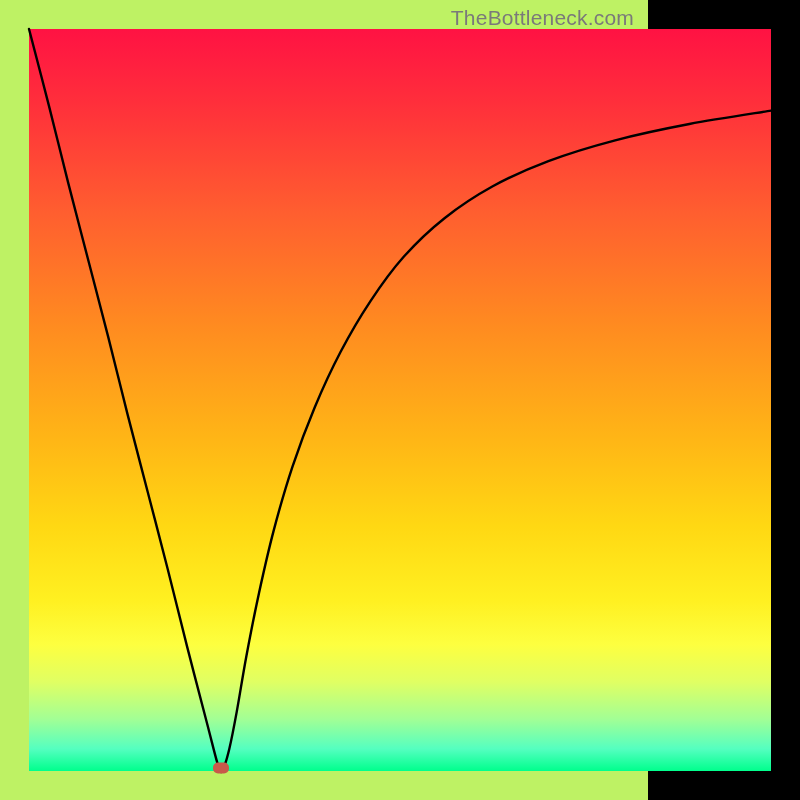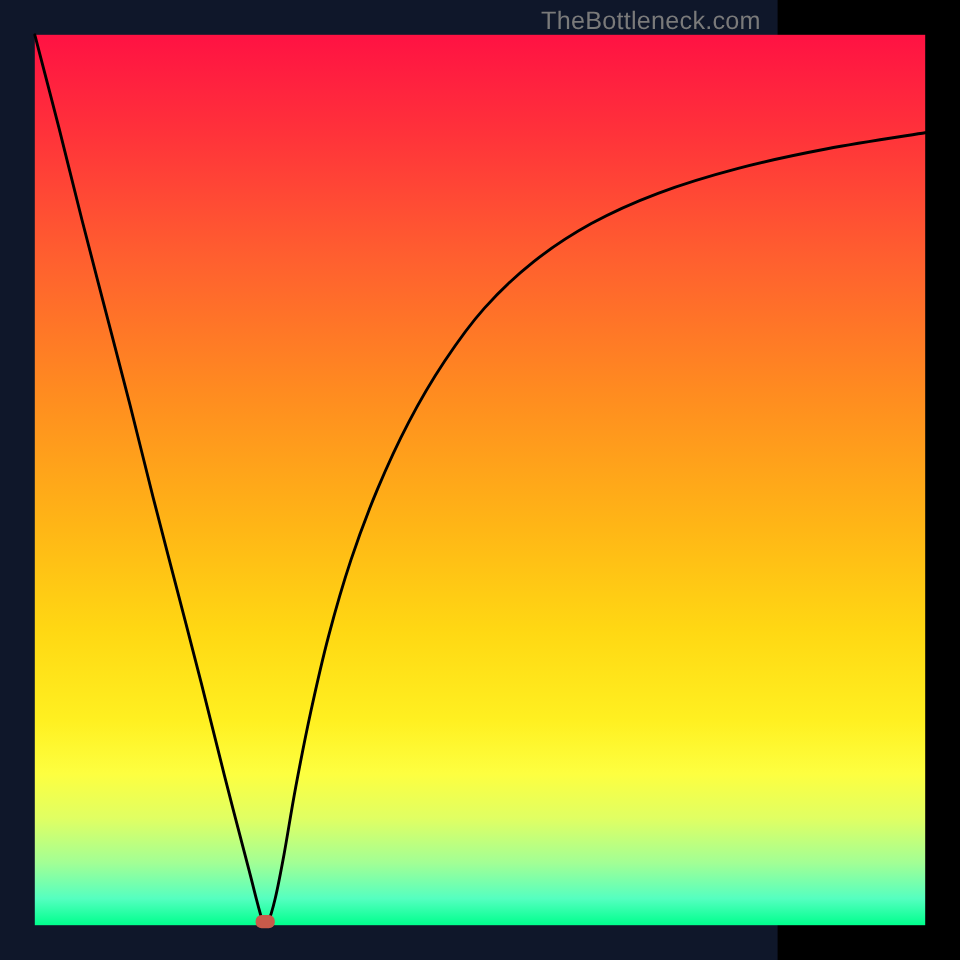--- a/index.html
+++ b/index.html
@@ -10,21 +10,21 @@
     background: #000;
     overflow: hidden;
     font-family: Arial, Helvetica, sans-serif;
   }
   .frame {
     position: absolute;
     top: 0;
     left: 0;
     width: 648px;
     height: 800px;
-    background: #0f172a;
+    background: #bef264;
   }
   .plot-area {
     position: absolute;
     top: 29px;
     left: 29px;
     width: 742px;
     height: 742px;
     background: linear-gradient(to bottom,
       #ff1243 0%,
       #ff2f3b 10%,

